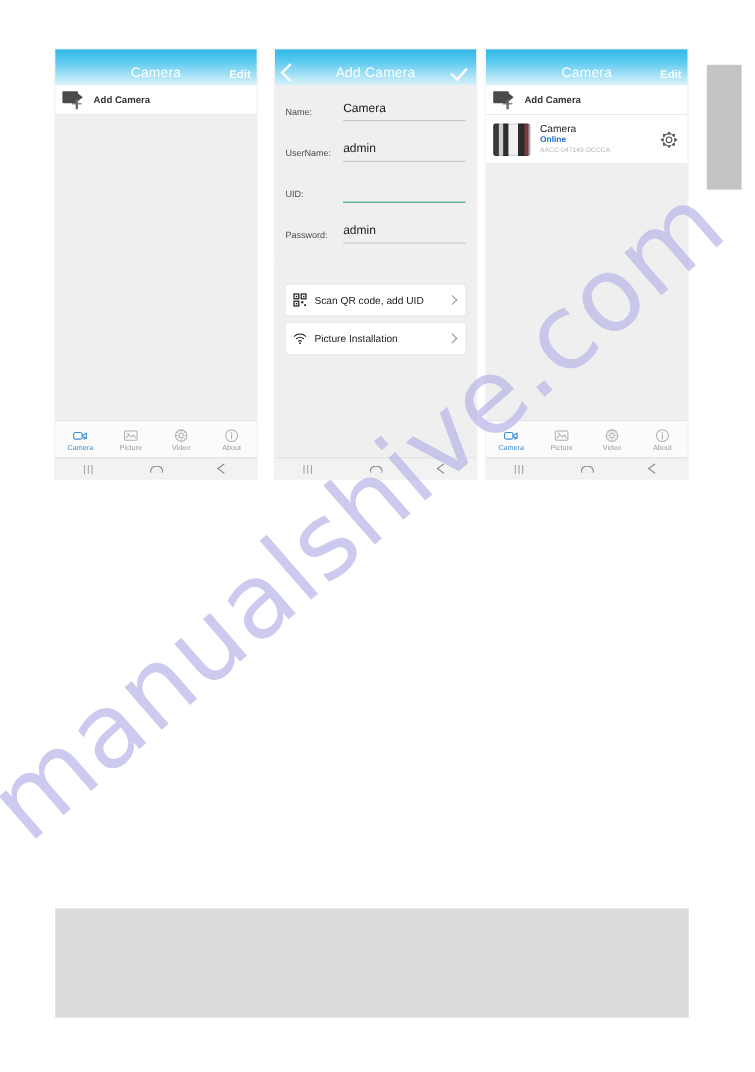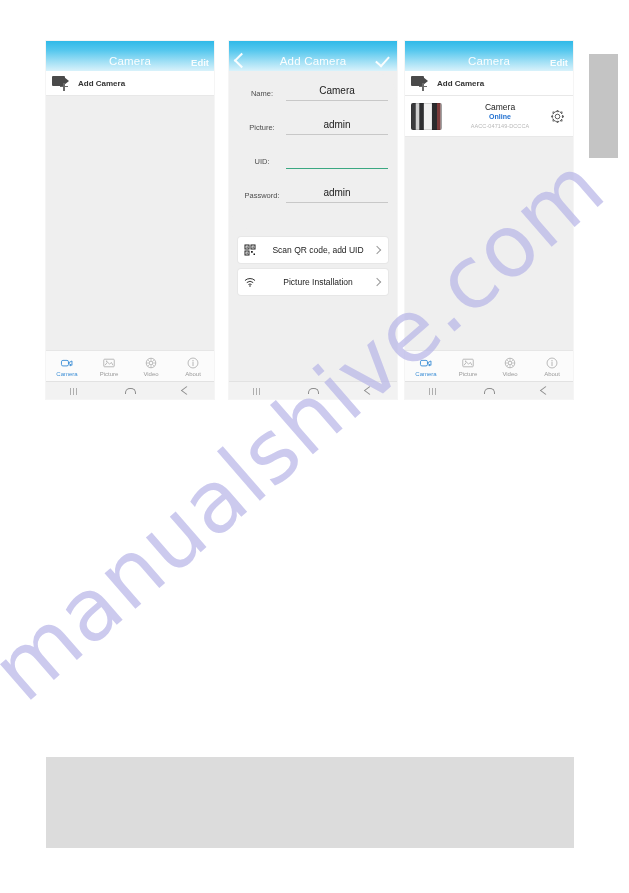--- a/index.html
+++ b/index.html
@@ -43,21 +43,20 @@
   }
 
   
   #phones {
     position: absolute;
     left: 0;
     top: 0;
     width: 526px;
     height: 420px;
     z-index: 10;
-    text-align: center;
   }
   .phone {
     position: absolute;
     top: 41px;
     width: 168px;
     height: 358px;
     background: #efefef;
     overflow: hidden;
     box-shadow: 0 0 0 1px rgba(0,0,0,0.04);
   }
@@ -440,21 +439,21 @@
     </div>
 
     <div class="form-area">
       <div class="form-row">
         <span class="form-label">Name:</span>
         <span class="form-field">
           <span class="form-value">Camera</span>
         </span>
       </div>
       <div class="form-row">
-        <span class="form-label">Picture:</span>
+        <span class="form-label">UserName:</span>
         <span class="form-field">
           <span class="form-value">admin</span>
         </span>
       </div>
       <div class="form-row">
         <span class="form-label">UID:</span>
         <span class="form-field focused">
           <span class="form-value"></span>
         </span>
       </div>

